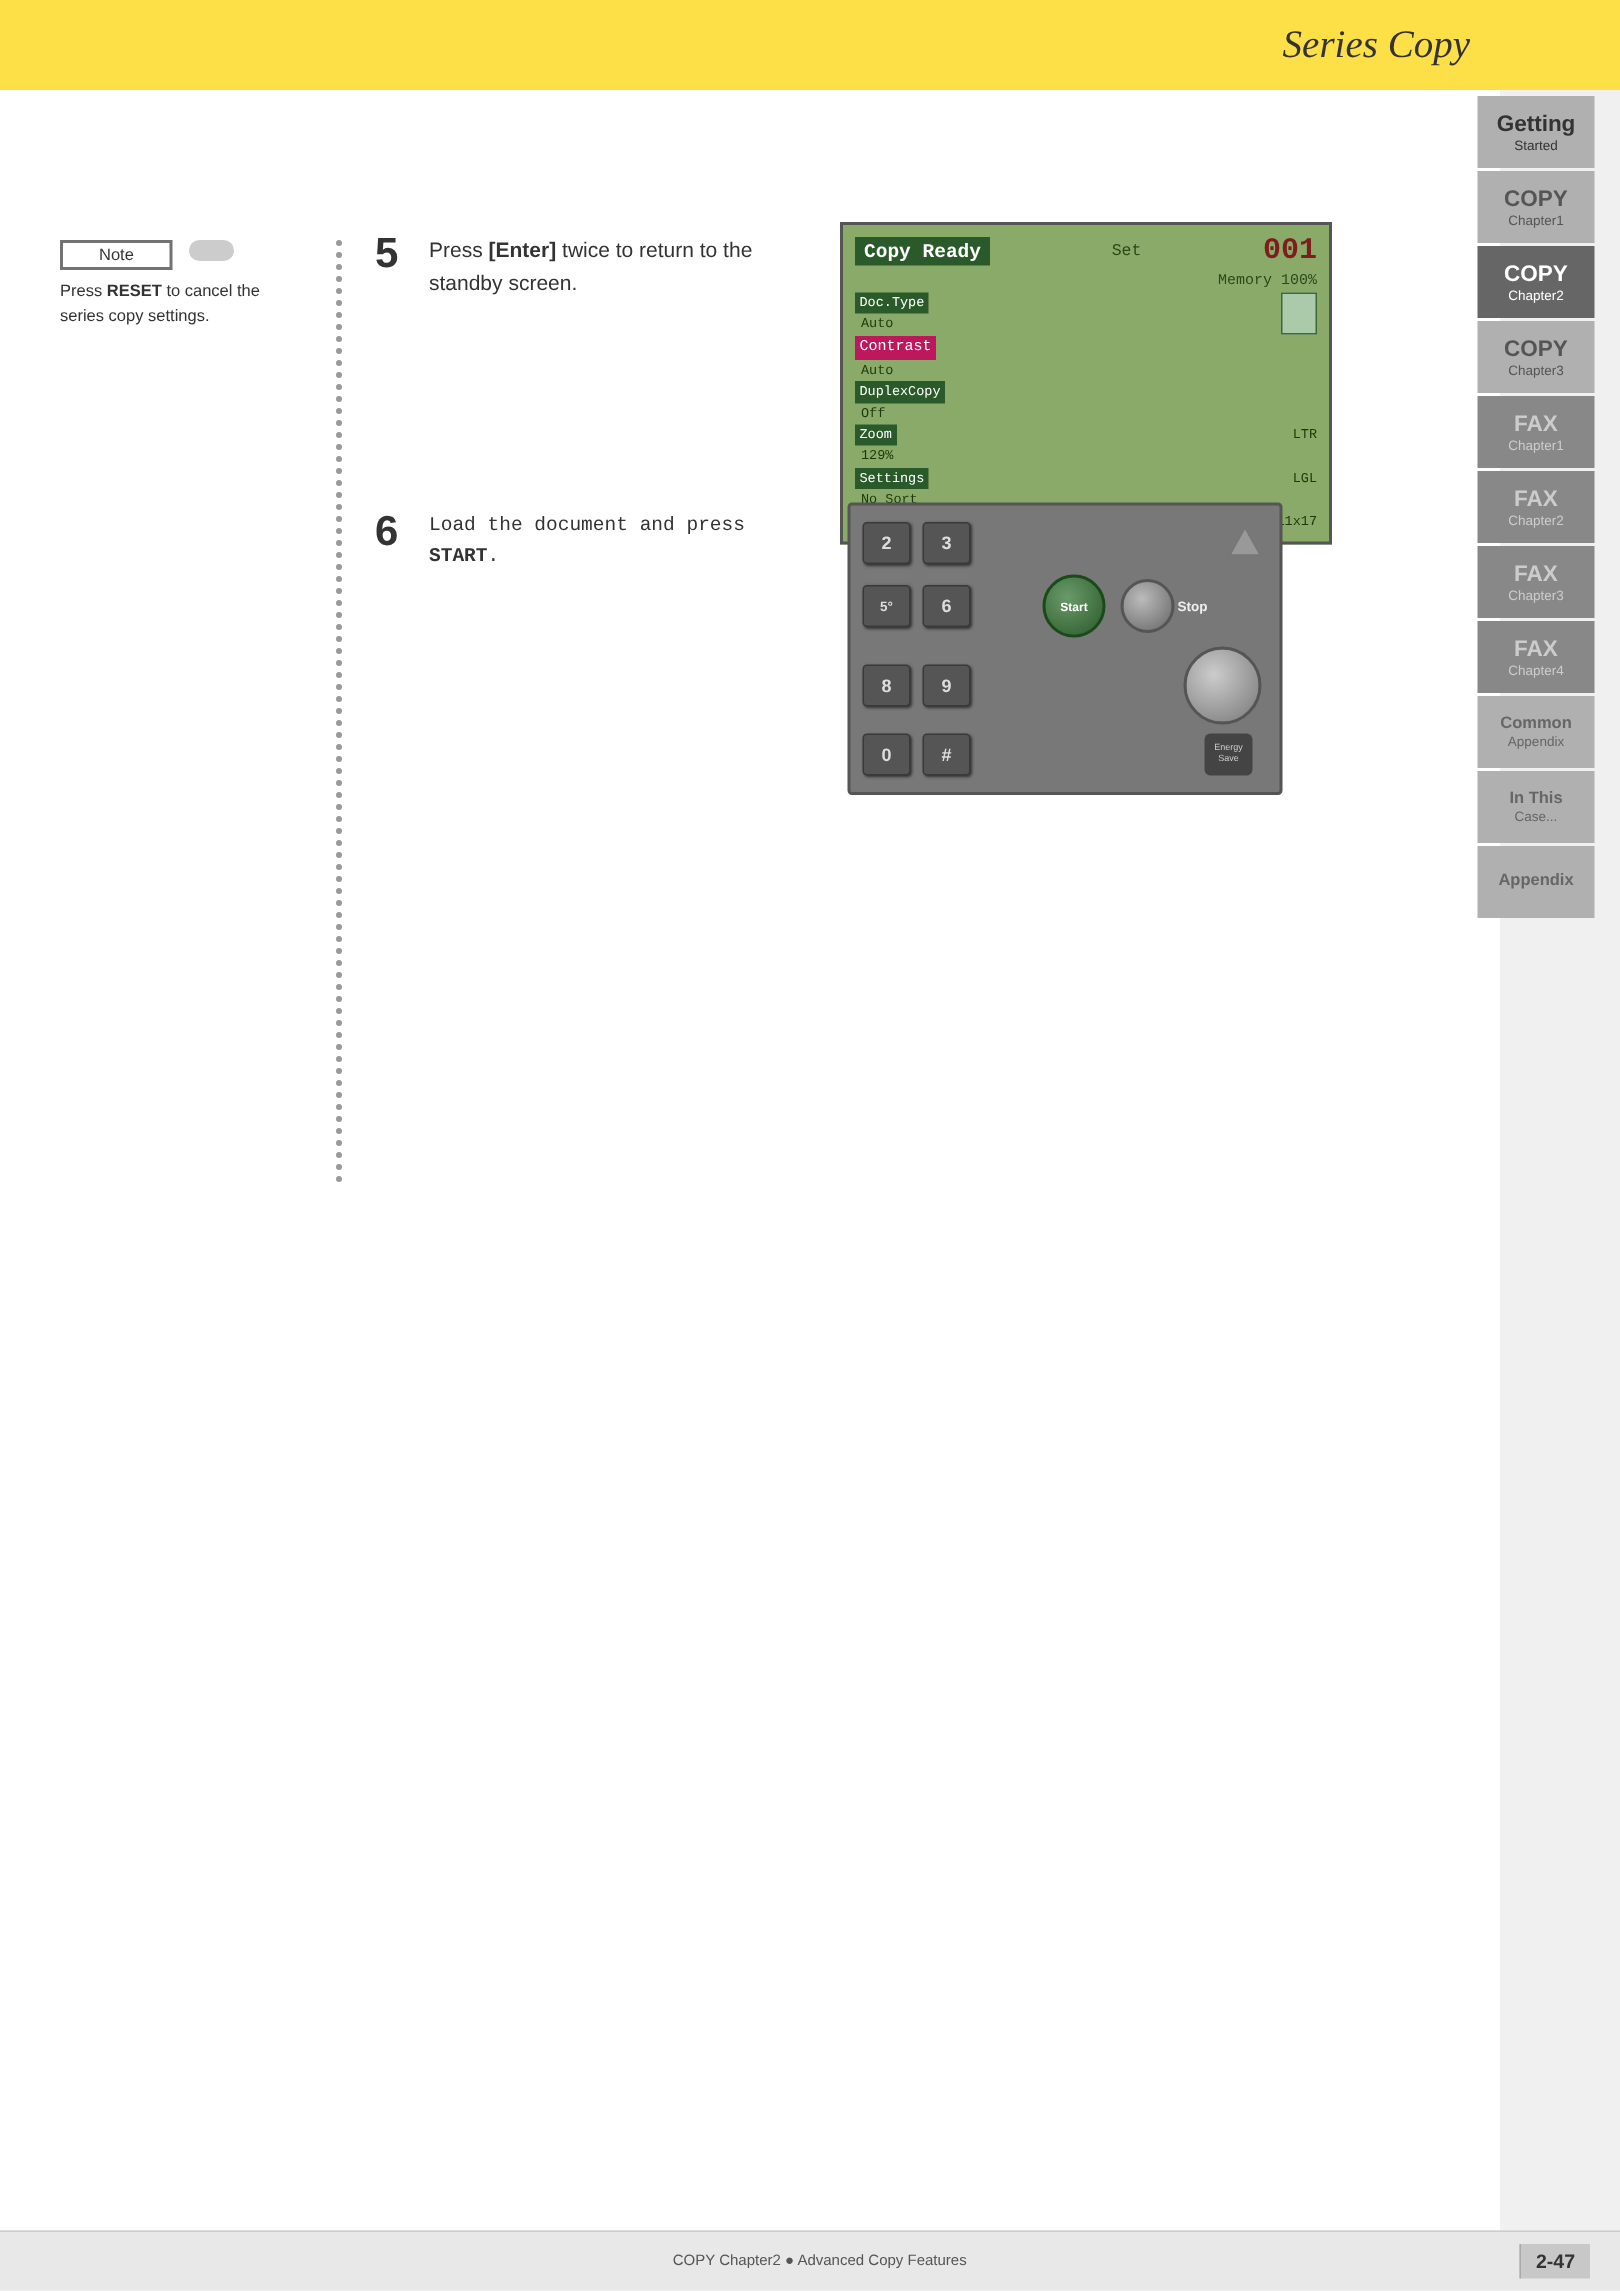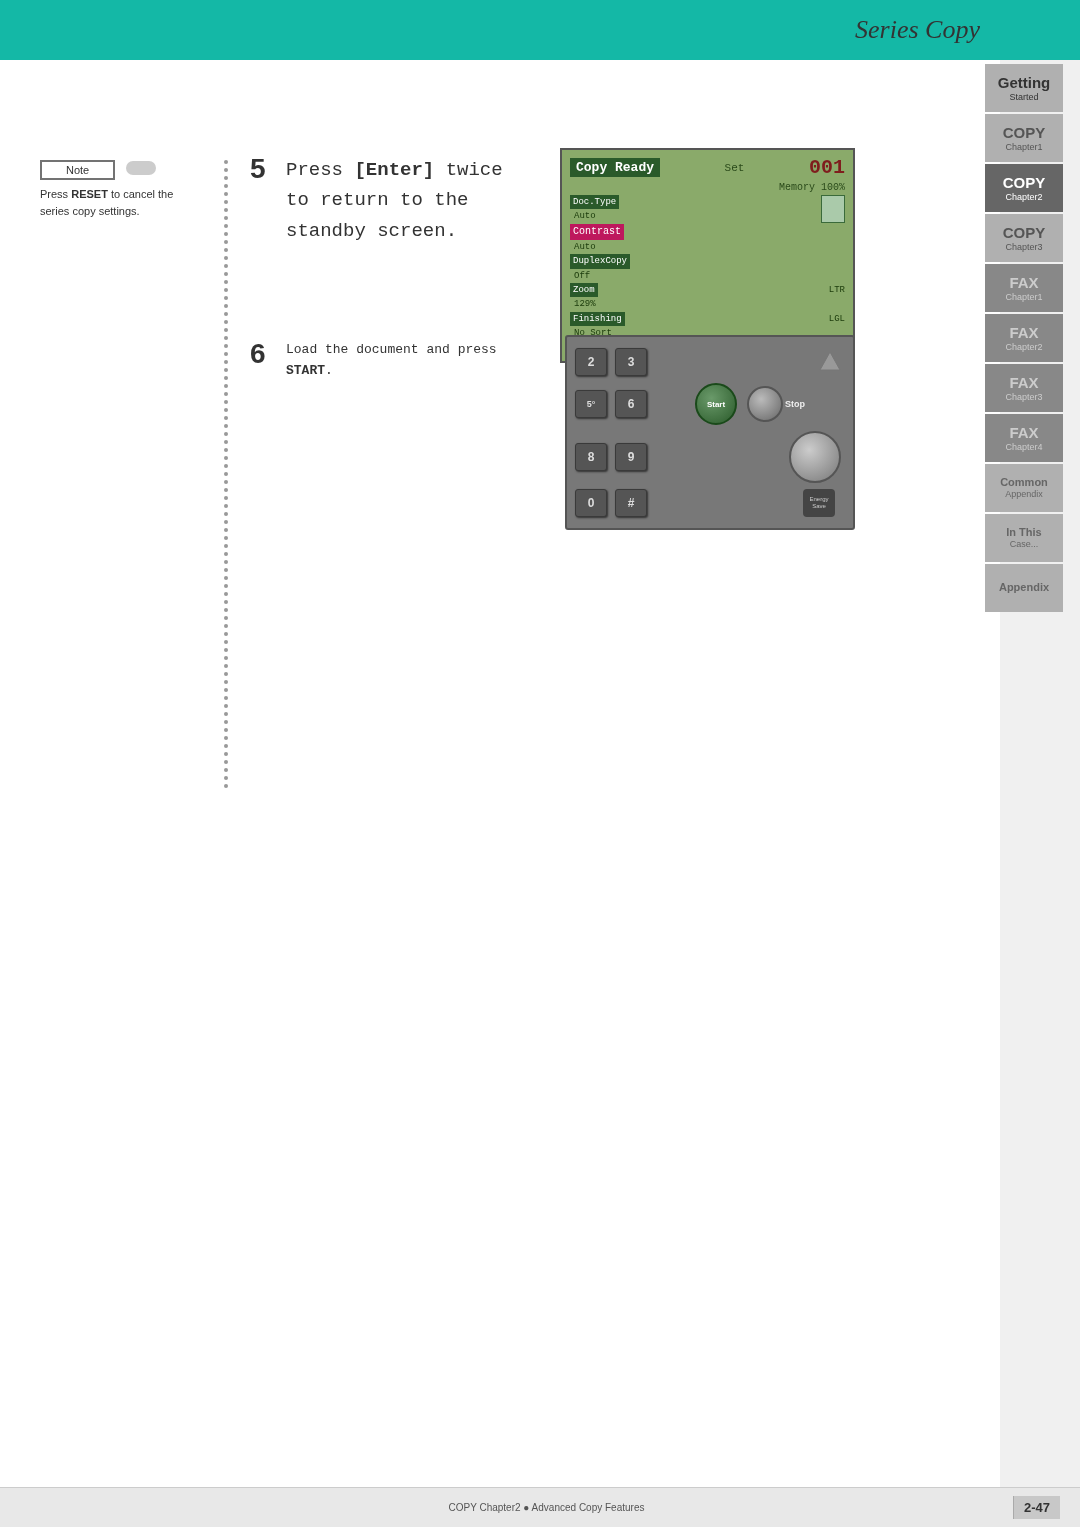--- a/index.html
+++ b/index.html
@@ -12,21 +12,21 @@
       overflow: hidden;
     }
 
     
     .page-header {
       position: absolute;
       top: 0;
       left: 0;
       right: 0;
       height: 60px;
-      background: #14b8a6;
+      background: #fde047;
       display: flex;
       align-items: center;
       justify-content: flex-end;
       padding-right: 100px;
     }
     .page-title {
       font-size: 26px;
       font-style: italic;
       color: #333;
       font-family: Georgia, serif;
@@ -139,42 +139,41 @@
     }
     .step-number {
       font-size: 28px;
       font-weight: bold;
       color: #333;
       float: left;
       margin-right: 8px;
       line-height: 1;
     }
     .step-text {
-      font-size: 19px;
+      font-size: 14px;
       color: #333;
       line-height: 1.6;
       margin-left: 36px;
-      font-family: Liberation Mono, monospace;
     }
     .step-text .bold { font-weight: bold; }
 
     
     .step6 {
       position: absolute;
       top: 280px;
       left: 250px;
       width: 280px;
     }
 
     
     .lcd-container {
       position: absolute;
       top: 88px;
       left: 560px;
-      width: 295px;
+      width: 328px;
     }
     .lcd-screen {
       background: #8aaa6a;
       border: 2px solid #555;
       padding: 6px 8px;
       font-family: 'Courier New', monospace;
     }
     .lcd-title-row {
       display: flex;
       justify-content: space-between;
@@ -436,21 +435,21 @@
         </div>
         <div style="display:flex; justify-content:space-between;">
           <div>
             <div style="background:#2a5a2a; color:white; display:inline-block; padding:0 3px; font-size:9px;">Zoom</div><br>
             <span style="padding-left:4px;">129%</span>
           </div>
           <span style="font-size:9px;">LTR</span>
         </div>
         <div style="display:flex; justify-content:space-between;">
           <div>
-            <div style="background:#2a5a2a; color:white; display:inline-block; padding:0 3px; font-size:9px;">Finishing</div><br>
+            <div style="background:#2a5a2a; color:white; display:inline-block; padding:0 3px; font-size:9px;">Settings</div><br>
             <span style="padding-left:4px;">No Sort</span>
           </div>
           <span style="font-size:9px;">LGL</span>
         </div>
         <div style="display:flex; justify-content:space-between;">
           <div style="background:#2a5a2a; color:white; display:inline-block; padding:0 3px; font-size:9px;">Others</div>
           <span style="font-size:9px;">11x17</span>
         </div>
       </div>
     </div>

